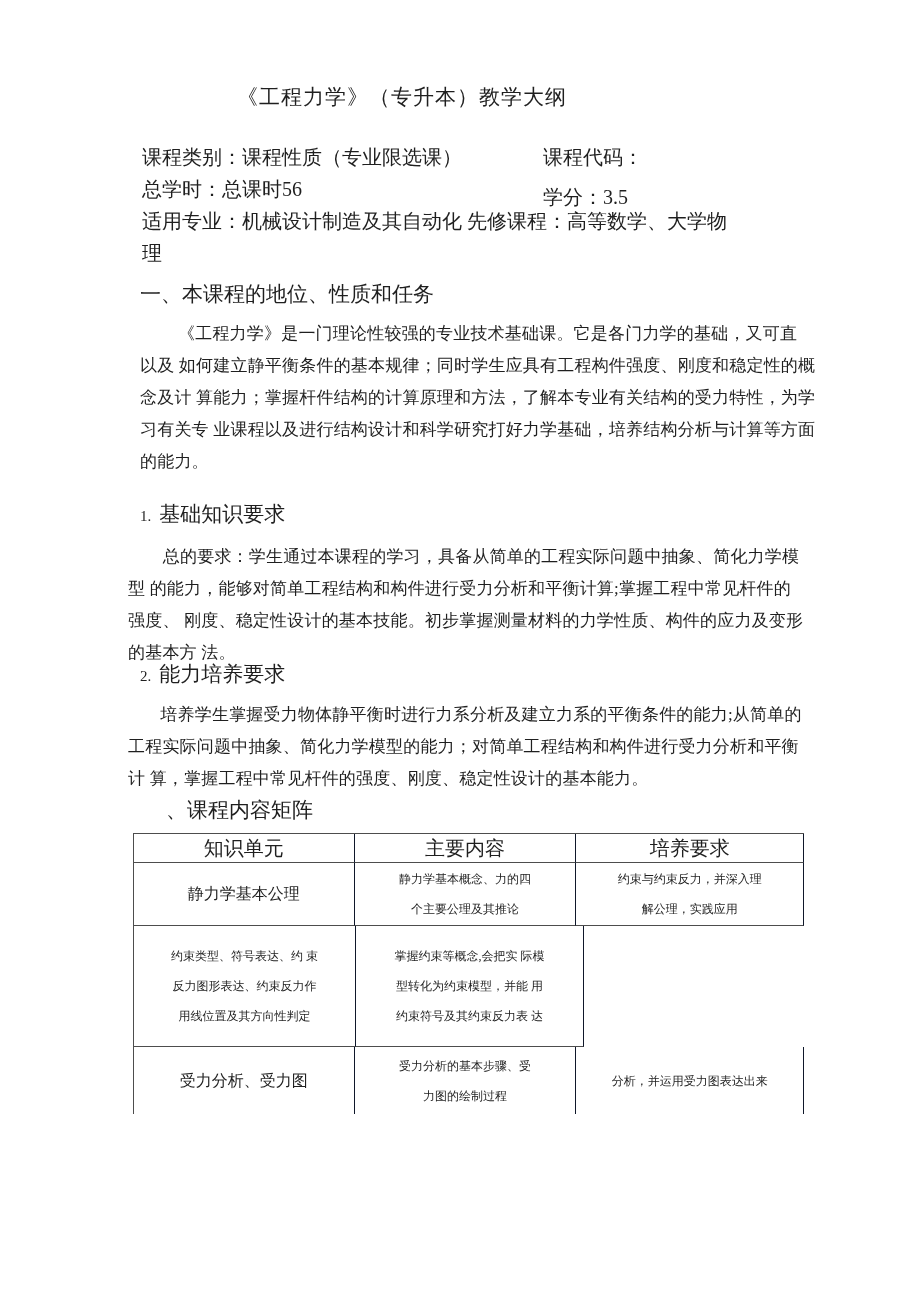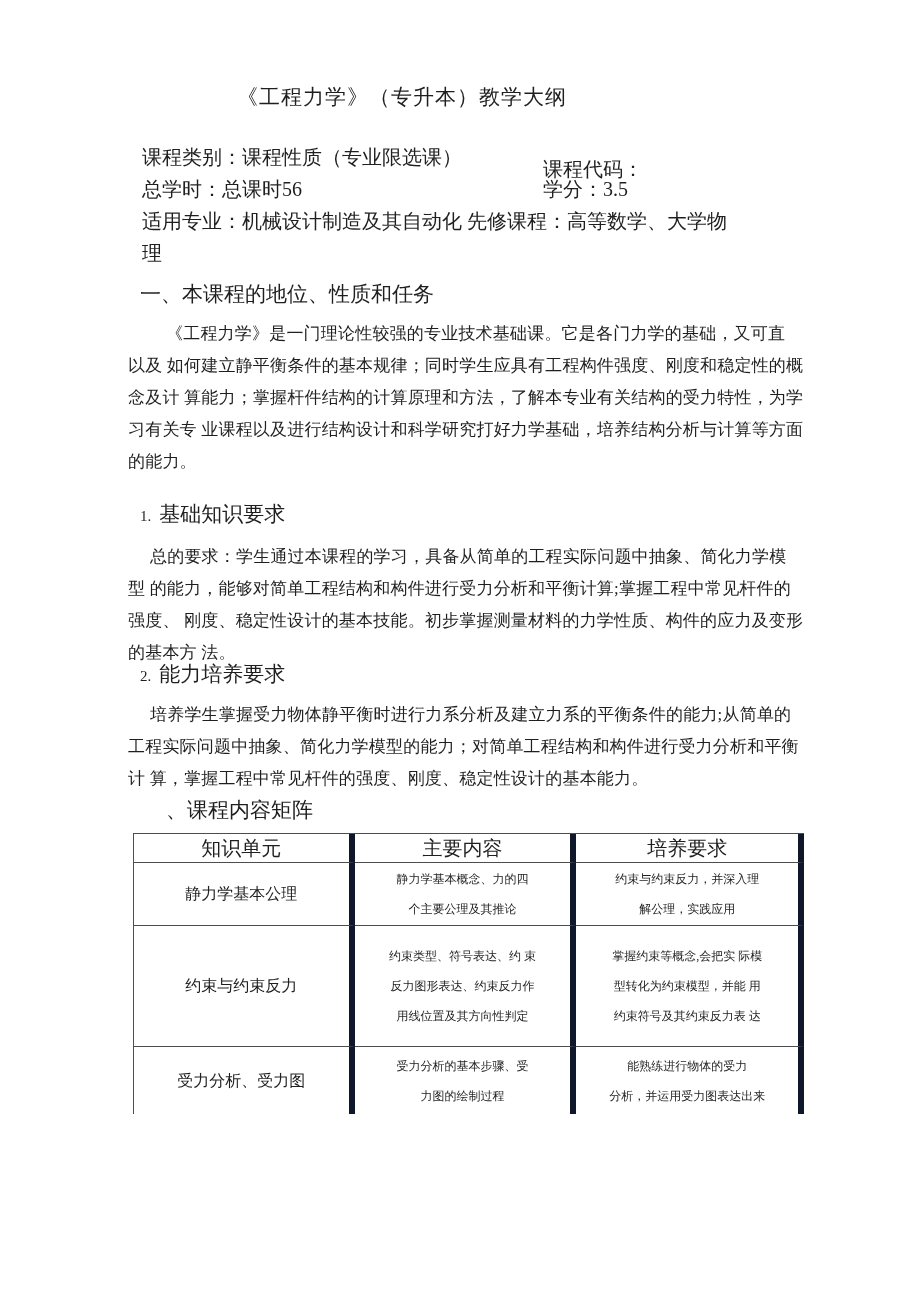--- a/index.html
+++ b/index.html
@@ -24,32 +24,32 @@
   .sec-h{
     font-size:21px;line-height:26px;white-space:nowrap;
   }
   .sec-num{font-size:15px;margin-right:8px;}
   .para{left:128px;width:684px;}
   .pline{
     font-size:17px;line-height:32px;height:32px;
     white-space:nowrap;letter-spacing:0.2px;
   }
   .indent-lg{margin-left:38px;}
-  .indent-sm{margin-left:22px;}
+  .indent-sm{margin-left:22px;text-align:center;}
   
   .tbl{
     left:133px;top:833px;width:671px;
     border-top:1px solid #4d4d4d;
     border-left:1px solid #4d4d4d;
     box-sizing:border-box;
   }
   .trow{display:flex;}
   .tcell{
     box-sizing:border-box;
-    border-right:6px solid #0f172a;
+    border-right:1px solid #0f172a;
     border-bottom:1px solid #4d4d4d;
     display:flex;flex-direction:column;
     justify-content:center;align-items:center;
     text-align:center;
     overflow:hidden;
   }
   .c1{width:221px;} .c2{width:222px;} .c3{width:228px;}
   .hrow .tcell{height:29px;font-size:20px;line-height:28px;}
   .r1 .tcell{height:63px;}
   .r2 .tcell{height:121px;}
@@ -58,29 +58,29 @@
   .unit{font-size:16px;line-height:30px;white-space:nowrap;}
 </style>
 </head>
 <body>
 
 <div class="page">
 
   <div class="abs doc-title">《工程力学》（专升本）教学大纲</div>
 
   <div class="abs info-line" style="left:142px;top:144px;">课程类别：课程性质（专业限选课）</div>
-  <div class="abs info-line" style="left:543px;top:156px;">课程代码：</div>
+  <div class="abs info-line" style="left:543px;top:144px;">课程代码：</div>
   <div class="abs info-line" style="left:142px;top:176px;">总学时：总课时56</div>
-  <div class="abs info-line" style="left:543px;top:176px;">学分：3.5</div>
+  <div class="abs info-line" style="left:543px;top:184px;">学分：3.5</div>
   <div class="abs info-line" style="left:142px;top:208px;">适用专业：机械设计制造及其自动化 先修课程：高等数学、大学物</div>
   <div class="abs info-line" style="left:142px;top:240px;">理</div>
 
   <div class="abs sec-h" style="left:140px;top:281px;">一、本课程的地位、性质和任务</div>
 
-  <div class="abs para" style="top:318px;">
+  <div class="abs para" style="top:318px;margin-left:12px;">
     <div class="pline indent-lg">《工程力学》是一门理论性较强的专业技术基础课。它是各门力学的基础，又可直</div>
     <div class="pline">以及 如何建立静平衡条件的基本规律；同时学生应具有工程构件强度、刚度和稳定性的概</div>
     <div class="pline">念及计 算能力；掌握杆件结构的计算原理和方法，了解本专业有关结构的受力特性，为学</div>
     <div class="pline">习有关专 业课程以及进行结构设计和科学研究打好力学基础，培养结构分析与计算等方面</div>
     <div class="pline">的能力。</div>
   </div>
 
   <div class="abs sec-h" style="left:140px;top:501px;">
     <span class="sec-num">1.</span><span>基础知识要求</span>
   </div>
@@ -119,23 +119,20 @@
         <div class="cline">静力学基本概念、力的四</div>
         <div class="cline">个主要公理及其推论</div>
       </div>
       <div class="tcell c3">
         <div class="cline">约束与约束反力，并深入理</div>
         <div class="cline">解公理，实践应用</div>
       </div>
     </div>
 
     <div class="trow r2">
-      <div class="tcell c1">
-        <div class="unit">约束与约束反力</div>
-      </div>
       <div class="tcell c2">
         <div class="cline">约束类型、符号表达、约 束</div>
         <div class="cline">反力图形表达、约束反力作</div>
         <div class="cline">用线位置及其方向性判定</div>
       </div>
       <div class="tcell c3">
         <div class="cline">掌握约束等概念,会把实 际模</div>
         <div class="cline">型转化为约束模型，并能 用</div>
         <div class="cline">约束符号及其约束反力表 达</div>
       </div>
@@ -143,19 +140,18 @@
 
     <div class="trow r3">
       <div class="tcell c1">
         <div class="unit">受力分析、受力图</div>
       </div>
       <div class="tcell c2">
         <div class="cline">受力分析的基本步骤、受</div>
         <div class="cline">力图的绘制过程</div>
       </div>
       <div class="tcell c3">
-        <div class="cline">能熟练进行物体的受力</div>
         <div class="cline">分析，并运用受力图表达出来</div>
       </div>
     </div>
   </div>
 
 </div>
 
 </body></html>

